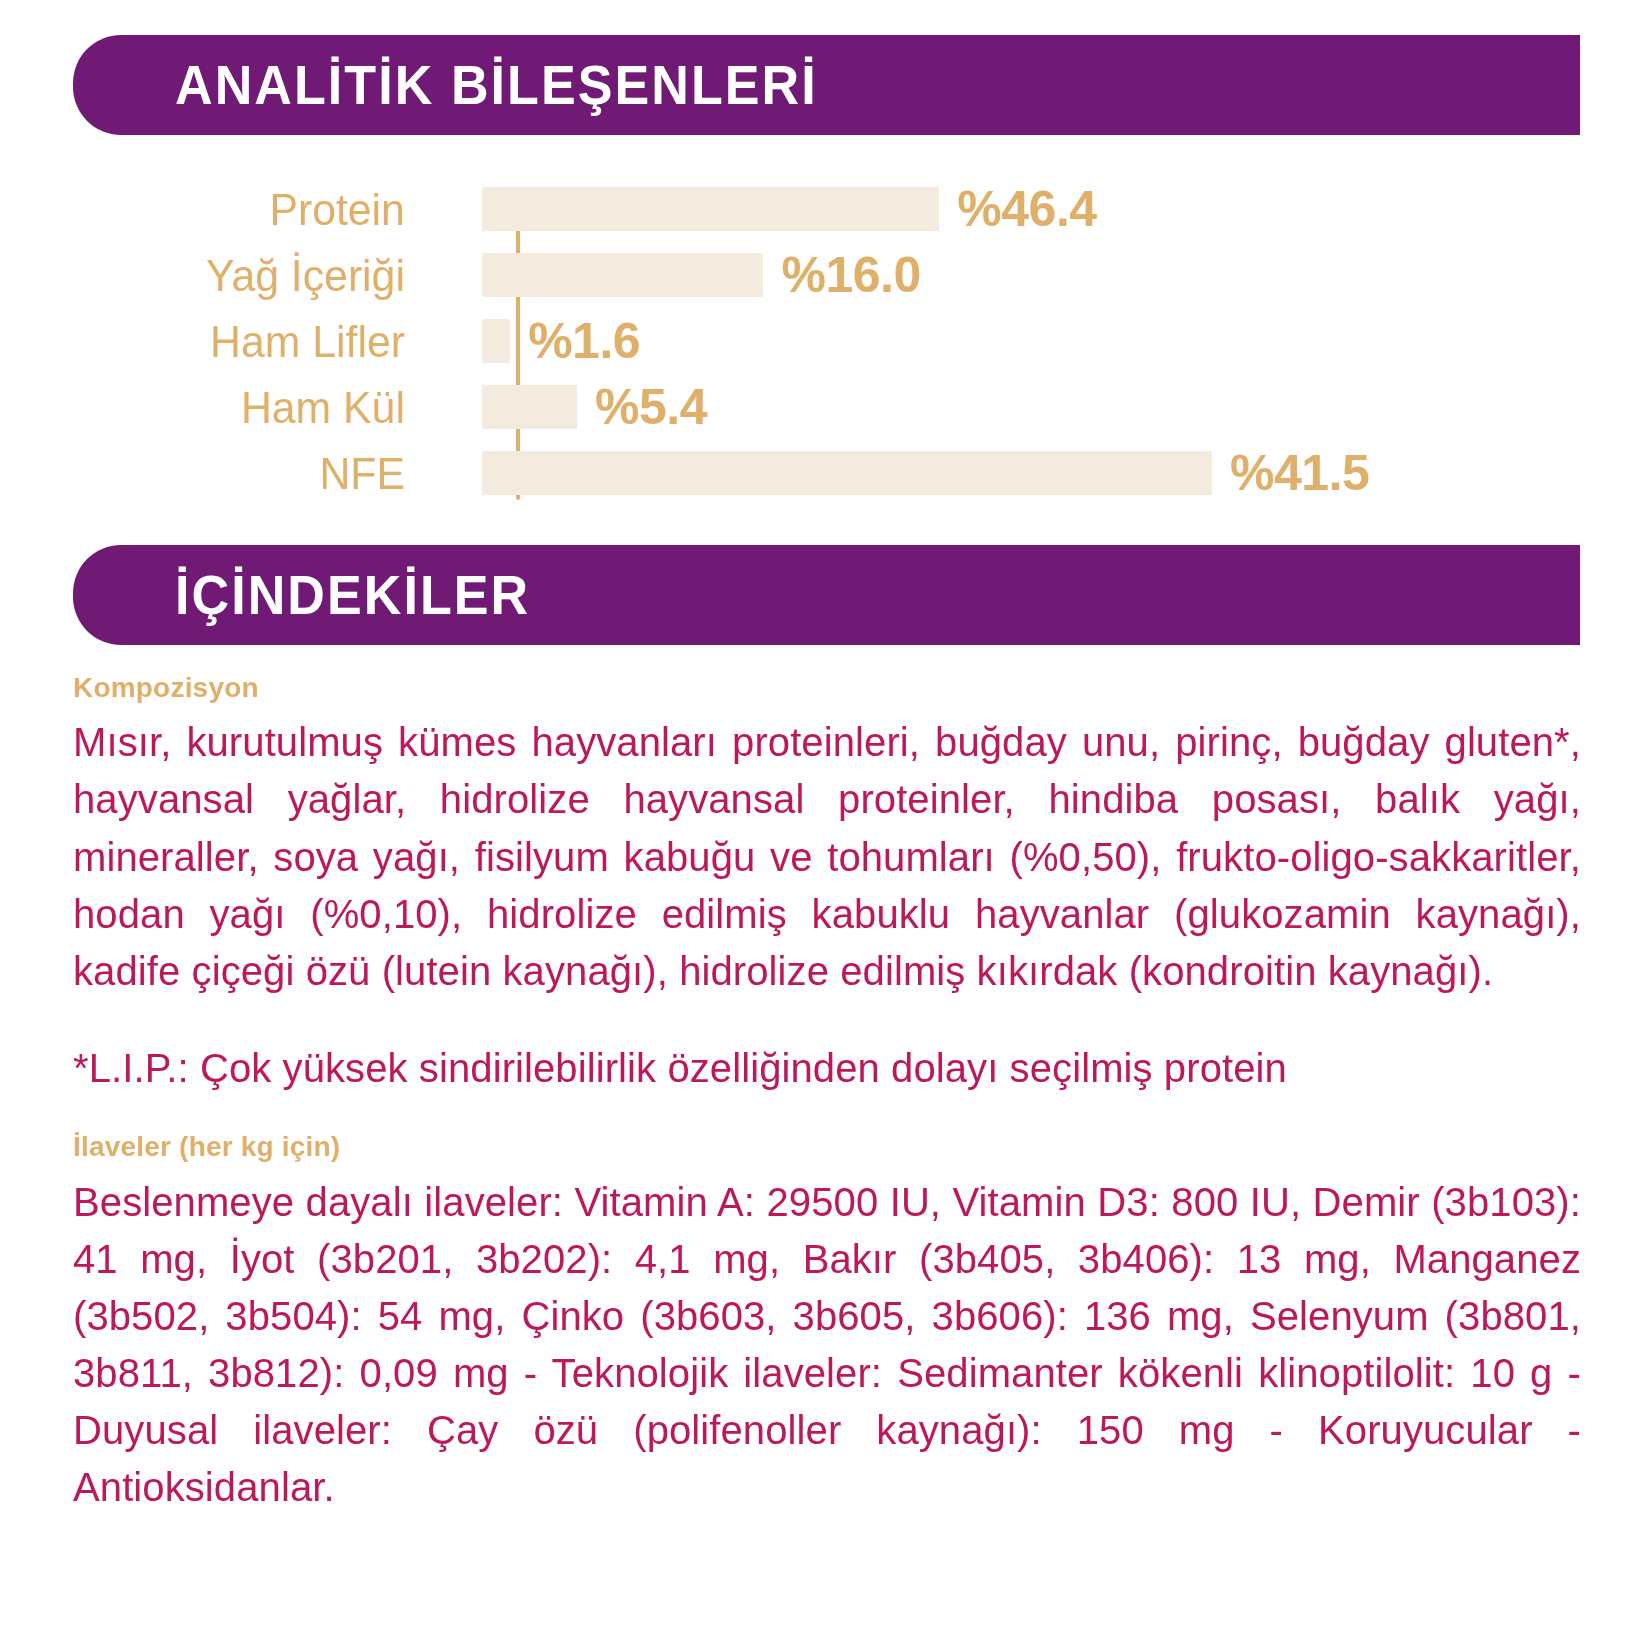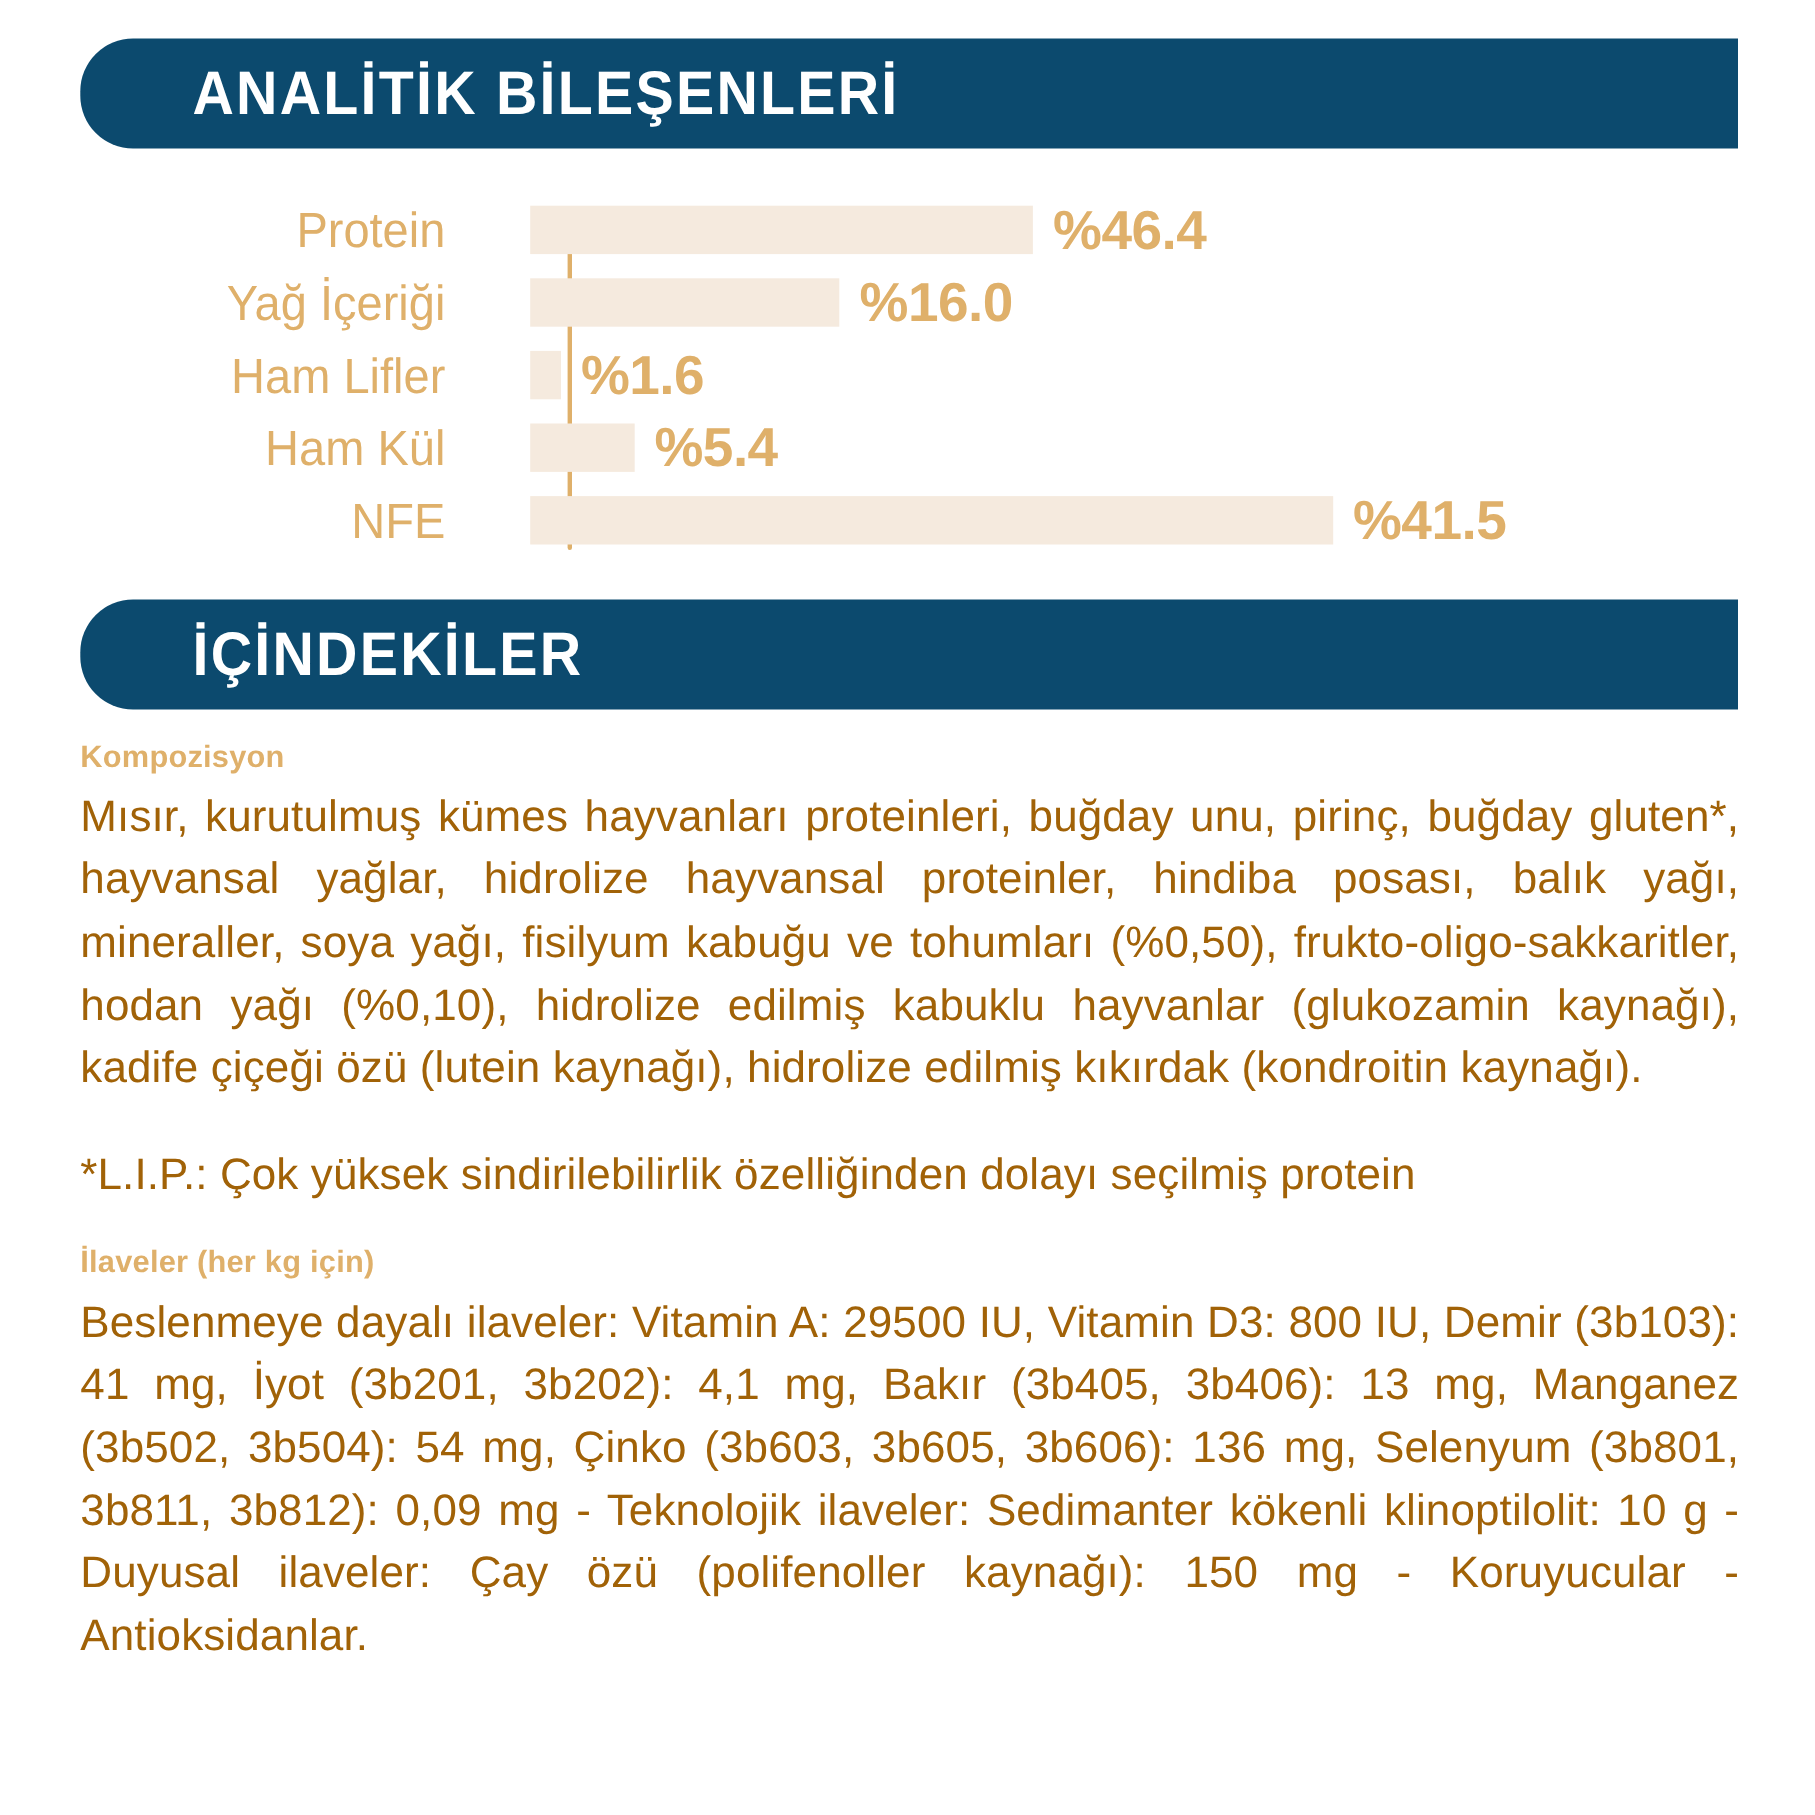--- a/index.html
+++ b/index.html
@@ -22,21 +22,21 @@
     height: 1650px;
     background: #ffffff;
   }
 
   
   .section-header {
     position: absolute;
     left: 73px;
     right: 70px;
     height: 100px;
-    background: #0c4a6e;
+    background: #701a75;
     border-top-left-radius: 48px;
     border-bottom-left-radius: 48px;
     display: flex;
     align-items: center;
     box-sizing: border-box;
     padding-left: 102px;
   }
   .section-header .title {
     color: #ffffff;
     font-family: "Liberation Sans Narrow", "Liberation Sans", sans-serif;
@@ -121,21 +121,21 @@
   .sub-heading {
     color: #dfb06a;
     font-family: "Liberation Sans Narrow", "Liberation Sans", sans-serif;
     font-size: 28px;
     font-weight: bold;
     line-height: 1.15;
     margin: 0 0 10px 0;
     letter-spacing: 0.2px;
   }
   .body-text {
-    color: #a16207;
+    color: #be185d;
     font-family: "Liberation Sans Narrow", "Liberation Sans", sans-serif;
     font-size: 40px;
     line-height: 1.43;
     text-align: justify;
     margin: 0;
     letter-spacing: 0.1px;
   }
   .body-text.no-justify { text-align: left; }
   .gap-lg { height: 40px; }
   .gap-md { height: 34px; }

